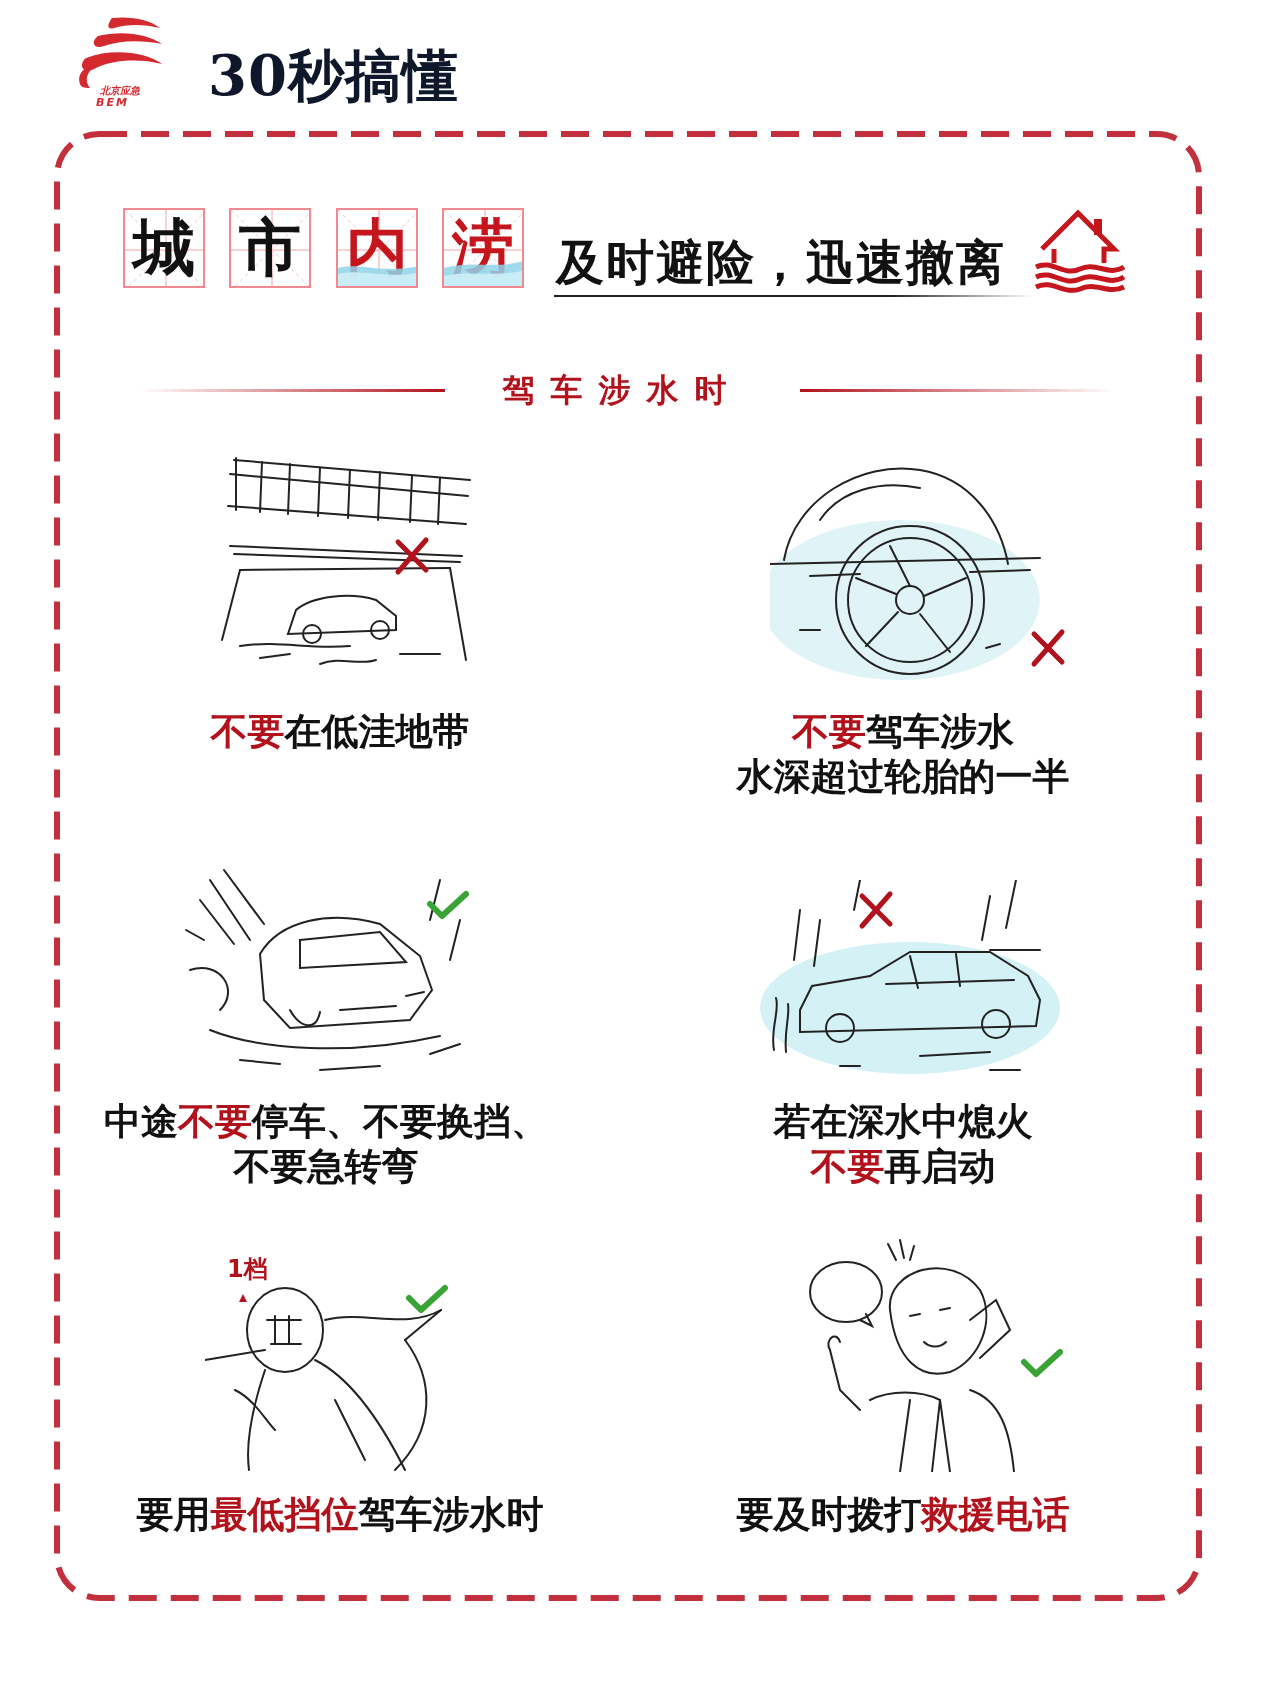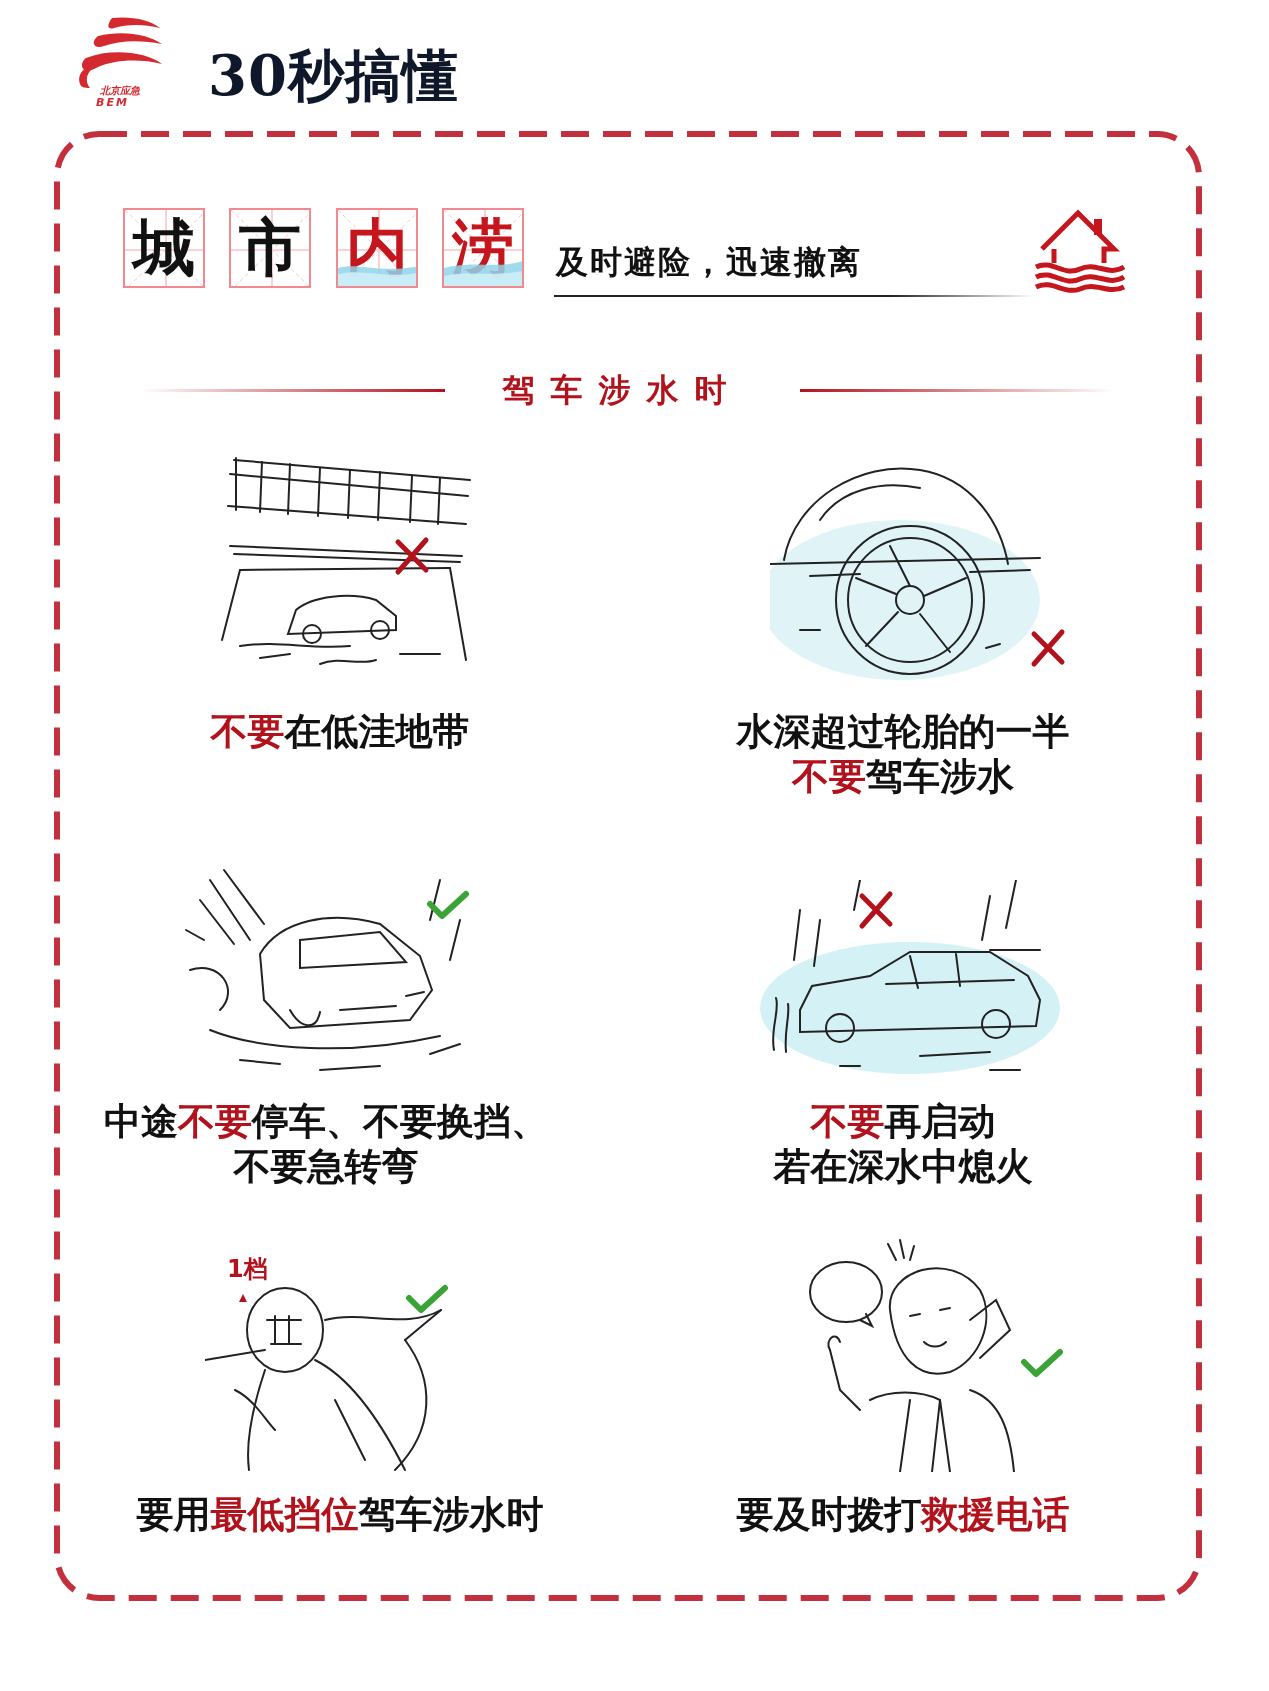--- a/index.html
+++ b/index.html
@@ -12,21 +12,21 @@
          font-size:56px; font-weight:bold; color:#0f172a; letter-spacing:1px; line-height:70px; }
   
   .frame { left:53px; top:130px; width:1150px; height:1472px; }
   
   .tbox { top:208px; width:82px; height:80px; border:2px solid #f08a90; box-sizing:border-box;
           background:#fff; overflow:hidden; }
   .tbox .grid { position:absolute; inset:0; }
   .tbox .ch { position:absolute; inset:0; display:flex; align-items:center; justify-content:center;
               font-size:62px; font-weight:bold; line-height:1; }
   .tbox .wave { position:absolute; left:0; right:0; bottom:0; height:30px; }
-  .slogan { left:556px; top:236px; font-size:32px; font-weight:bold; letter-spacing:2px; line-height:52px; }
+  .slogan { left:556px; top:236px; font-size:48px; font-weight:bold; letter-spacing:2px; line-height:52px; }
   .slogan-line { left:554px; top:295px; width:480px; height:2px;
        background:linear-gradient(90deg,#222 0%,#222 70%,rgba(34,34,34,0) 100%); }
   .house { left:1030px; top:205px; width:100px; height:90px; }
   
   .sec-line-l { left:140px; top:389px; width:305px; height:3px;
       background:linear-gradient(90deg,rgba(190,30,40,0) 0%,#b2121c 100%); }
   .sec-line-r { left:800px; top:389px; width:315px; height:3px;
       background:linear-gradient(90deg,#b2121c 0%,rgba(190,30,40,0) 100%); }
   .sec-title { left:460px; top:364px; width:325px; text-align:center; font-size:32px; font-weight:bold;
       color:#b2121c; letter-spacing:16px; line-height:52px; }
@@ -165,22 +165,22 @@
         <path d="M200 112 L260 110"></path>
       <path d="M30 170 L50 170"></path>
         <path d="M216 188 L230 184"></path>
     </g>
   </svg>
   <svg class="mark" style="left:258px;top:168px;" width="40" height="40" viewBox="0 0 40 40">
     <path d="M6 6 L34 34 M34 4 L6 36" stroke="#b2121c" stroke-width="5" stroke-linecap="round"></path>
   </svg>
 </div>
 <div class="abs cap" style="left:673px;top:709px;">
+  <div><span class="red">不要</span><span>驾车涉水</span></div>
   <div><span>水深超过轮胎的一半</span></div>
-  <div><span class="red">不要</span><span>驾车涉水</span></div>
 </div>
 
 <div class="abs" style="left:180px;top:860px;width:320px;height:222px;">
   <svg width="320" height="222" viewBox="0 0 320 222">
     <g fill="none" stroke="#222" stroke-width="2" stroke-linecap="round">
       <path d="M30 20 L70 80"></path>
         <path d="M20 40 L54 84"></path>
         <path d="M44 10 L84 64"></path>
       <path d="M80 94 C100 60 150 50 200 64 L240 96 L252 130 L230 160 L110 168 L84 140 Z"></path>
       <path d="M120 80 L200 72 L226 102 L120 108 Z"></path>
@@ -227,22 +227,22 @@
         <path d="M256 0 L246 48"></path>
         <path d="M100 0 L94 30"></path>
       <path d="M230 70 L280 70"></path>
     </g>
   </svg>
   <svg class="mark" style="left:96px;top:10px;" width="40" height="40" viewBox="0 0 40 40">
     <path d="M6 6 L34 34 M34 4 L6 36" stroke="#b2121c" stroke-width="5" stroke-linecap="round"></path>
   </svg>
 </div>
 <div class="abs cap" style="left:673px;top:1099px;">
+  <div><span>若在深水中熄火</span></div>
   <div><span class="red">不要</span><span>再启动</span></div>
-  <div><span>若在深水中熄火</span></div>
 </div>
 
 <div class="abs" style="left:205px;top:1250px;width:280px;height:222px;">
   <div class="abs red" style="left:22px;top:4px;font-size:24px;font-weight:bold;line-height:30px;">1档</div>
   <svg class="abs" style="left:0;top:30px;" width="280" height="192" viewBox="0 0 280 192">
     <path d="M38 14 L34 22 L42 22Z" fill="#b2121c"></path>
     <g fill="none" stroke="#222" stroke-width="2" stroke-linecap="round">
       <ellipse cx="80" cy="50" rx="38" ry="42"></ellipse>
       <path d="M62 40 L96 40 M70 36 L70 64 M84 36 L84 64 M66 64 L96 64"></path>
       <path d="M0 80 L60 70"></path>

